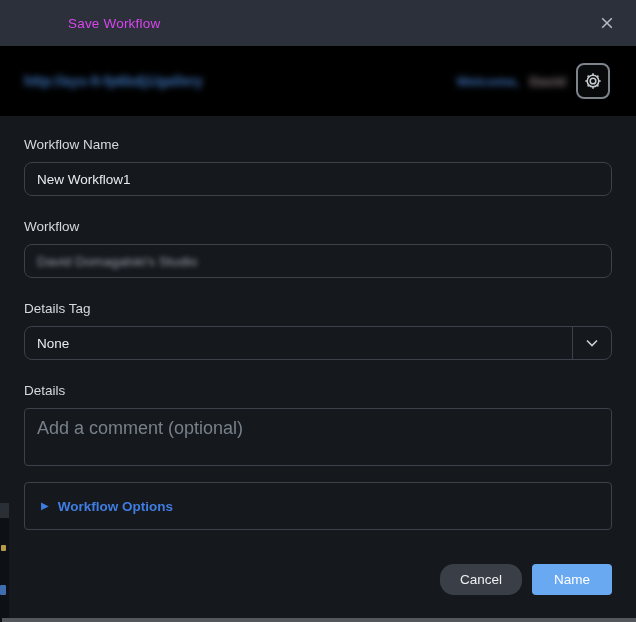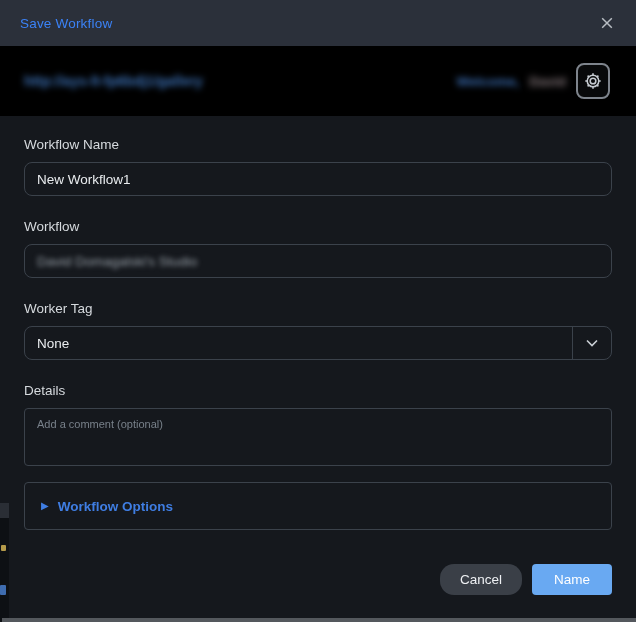--- a/index.html
+++ b/index.html
@@ -6,21 +6,21 @@
   .screen{
     position:relative;width:636px;height:622px;overflow:hidden;
     font-family:"Liberation Sans","DejaVu Sans",sans-serif;
     background:#15181d;
   }
   
   .titlebar{
     height:46px;background:#2b303a;display:flex;align-items:center;
     justify-content:space-between;padding:0 18px 0 20px;box-sizing:border-box;
   }
-  .titlebar .title{color:#3b82f6;font-size:13.5px;letter-spacing:.2px;}
+  .titlebar .title{color:#d946ef;font-size:13.5px;letter-spacing:.2px;margin-left:48px;}
   .close-btn{width:22px;height:22px;display:flex;align-items:center;justify-content:center;cursor:pointer;}
   
   .banner{
     height:70px;background:#000;display:flex;align-items:center;
     justify-content:space-between;padding:0 26px 0 24px;box-sizing:border-box;
   }
   .banner .url{
     color:#3c70b4;font-size:14px;font-weight:bold;filter:blur(3px);
     user-select:none;white-space:nowrap;
   }
@@ -52,21 +52,21 @@
     position:absolute;right:0;top:0;bottom:0;width:38px;
     border-left:1px solid #3b424b;display:flex;align-items:center;justify-content:center;
   }
   
   .textarea{
     height:58px;box-sizing:border-box;border:1px solid #3b424b;border-radius:4px;
     background:#15181d;margin-bottom:16px;
   }
   .textarea textarea{
     width:100%;height:100%;box-sizing:border-box;background:transparent;border:none;outline:none;
-    resize:none;color:#e9ecef;font-size:11px;font-family:inherit;padding:9px 12px;
+    resize:none;color:#e9ecef;font-size:18px;font-family:inherit;padding:9px 12px;
   }
   .textarea textarea::placeholder{color:#78808a;opacity:1;}
   
   .options-box{
     height:48px;box-sizing:border-box;border:1px solid #3b424b;border-radius:4px;
     display:flex;align-items:center;padding:0 16px;cursor:pointer;
   }
   .options-arrow{color:#3f7de2;font-size:10px;margin-right:9px;line-height:1;}
   .options-label{color:#3f7de2;font-size:13.5px;font-weight:bold;}
   
@@ -120,21 +120,21 @@
     <div class="field-label">Workflow Name</div>
     <div class="field">
       <input type="text" value="New Workflow1" style="">
     </div>
 
     <div class="field-label">Workflow</div>
     <div class="field">
       <span class="blur-value">David Domagalski's Studio</span>
     </div>
 
-    <div class="field-label">Worker Tag</div>
+    <div class="field-label">Details Tag</div>
     <div class="field dropdown">
       <span class="selected">None</span>
       <span class="dd-right">
         <svg width="16" height="16" viewBox="0 0 16 16">
           <polyline points="3,5.5 8,10.5 13,5.5" fill="none" stroke="#c9ced4" stroke-width="1.6"></polyline>
         </svg>
       </span>
     </div>
 
     <div class="field-label">Details</div>

